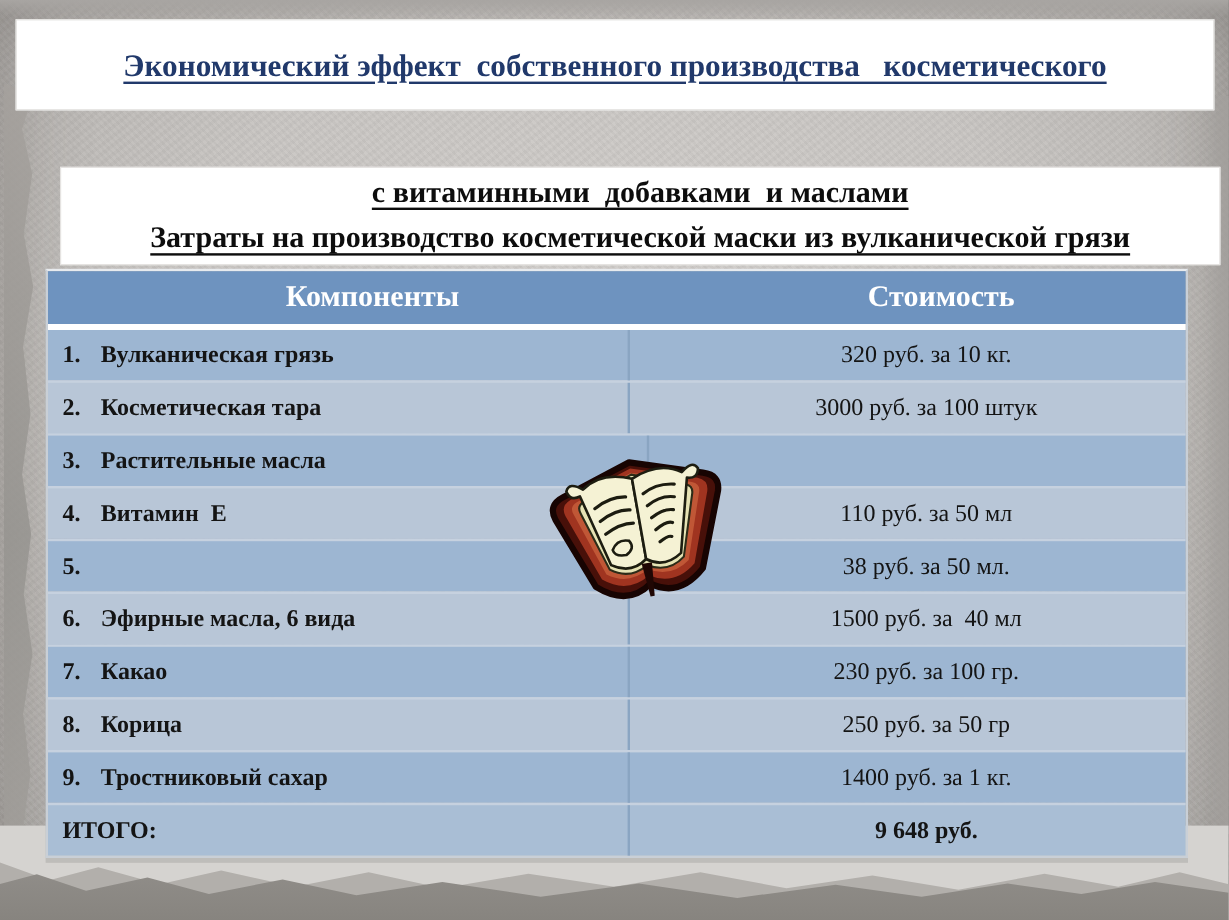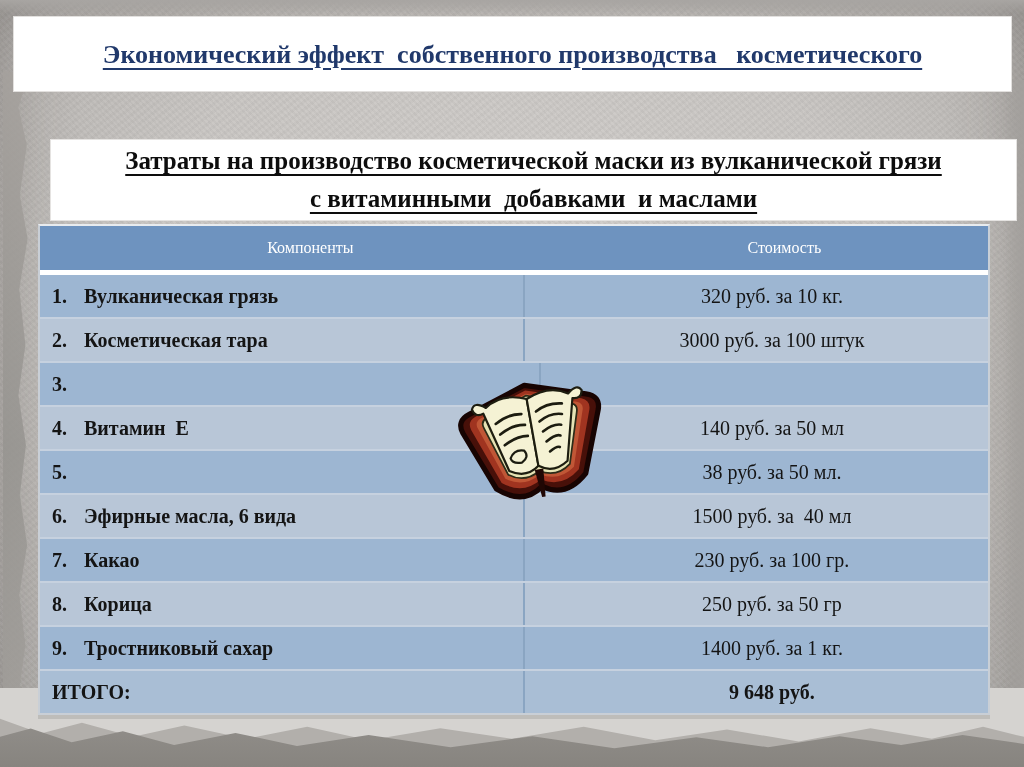--- a/index.html
+++ b/index.html
@@ -61,21 +61,21 @@
     text-decoration:underline;text-decoration-thickness:2px;text-underline-offset:5px;
   }
   
   .cost-table{
     position:absolute;left:38px;top:224px;width:948px;
     border:2px solid #c9cfd6;border-top:2px solid #e8ebee;
     box-shadow:0 4px 0 rgba(90,90,90,.18);
   }
   .thead{display:flex;height:44px;background:#6e93bf;}
   .th{display:flex;align-items:center;justify-content:center;
-      color:#ffffff;font-weight:normal;font-size:16px;padding-left:44px;}
+      color:#ffffff;font-weight:bold;font-size:25px;padding-left:44px;}
   .th-components{width:499px;}
   .th-cost{width:449px;}
   .header-gap{height:5px;background:#ffffff;}
   .tr{display:flex;height:42px;}
   .tr + .tr{border-top:2px solid #c6d1df;}
   .tr.medium{background:#9db6d2;}
   .tr.light{background:#b8c6d7;}
   .tr.total-row{background:#a9bed5;}
   .td{display:flex;align-items:center;font-size:20px;color:#141414;white-space:pre-wrap;}
   .td-name{width:487px;padding-left:12px;font-weight:bold;border-right:2px solid #8aa5c2;}
@@ -96,45 +96,45 @@
   <div class="edge-right"></div>
   <div class="bottom-light"></div>
   <div class="torn-mid"></div>
   <div class="torn-dark"></div>
 
   <div class="title-box">
     <span class="title-line">Экономический эффект  собственного производства   косметического</span>
   </div>
 
   <div class="subtitle-box">
+    <span class="subtitle-line">с витаминными  добавками  и маслами</span>
     <span class="subtitle-line">Затраты на производство косметической маски из вулканической грязи</span>
-    <span class="subtitle-line">с витаминными  добавками  и маслами</span>
   </div>
 
   <div class="cost-table">
     <div class="thead">
       <div class="th th-components">Компоненты</div>
       <div class="th th-cost">Стоимость</div>
     </div>
     <div class="header-gap"></div>
 
     <div class="tr medium">
       <div class="td td-name"><span class="row-num">1.</span><span>Вулканическая грязь</span></div>
       <div class="td td-cost">320 руб. за 10 кг.</div>
     </div>
     <div class="tr light">
       <div class="td td-name"><span class="row-num">2.</span><span>Косметическая тара</span></div>
       <div class="td td-cost">3000 руб. за 100 штук</div>
     </div>
     <div class="tr medium">
-      <div class="td td-name"><span class="row-num">3.</span></div>
+      <div class="td td-name"><span class="row-num">3.</span><span>Растительные масла</span></div>
     </div>
     <div class="tr light">
       <div class="td td-name"><span class="row-num">4.</span><span>Витамин  Е</span></div>
-      <div class="td td-cost">140 руб. за 50 мл</div>
+      <div class="td td-cost">110 руб. за 50 мл</div>
     </div>
     <div class="tr medium">
       <div class="td td-name"><span class="row-num">5.</span></div>
       <div class="td td-cost">38 руб. за 50 мл.</div>
     </div>
     <div class="tr light">
       <div class="td td-name"><span class="row-num">6.</span><span>Эфирные масла, 6 вида</span></div>
       <div class="td td-cost">1500 руб. за  40 мл</div>
     </div>
     <div class="tr medium">

